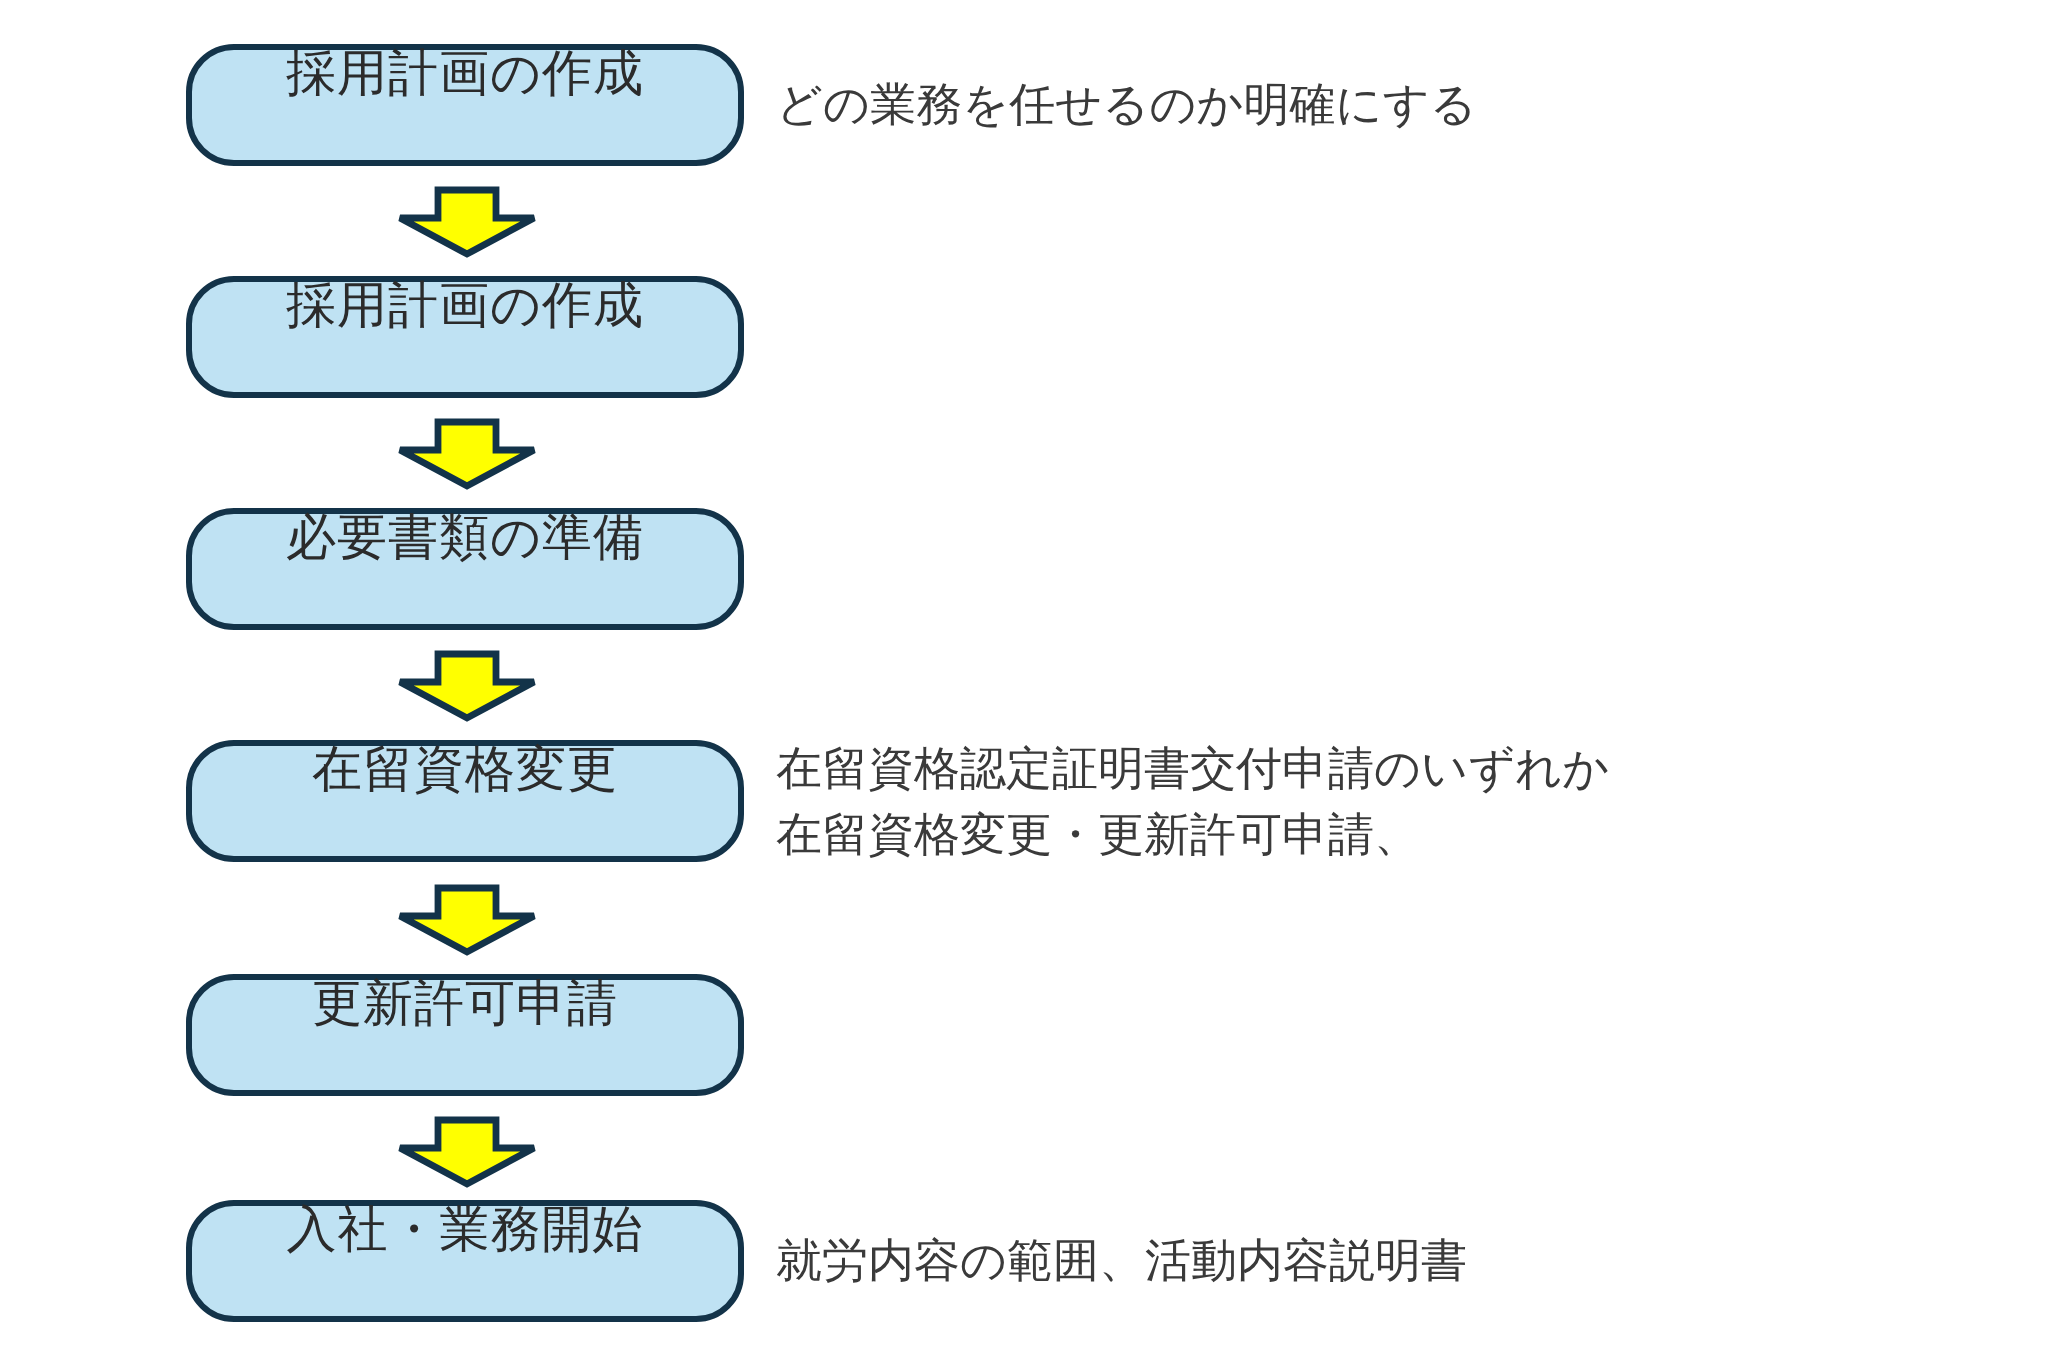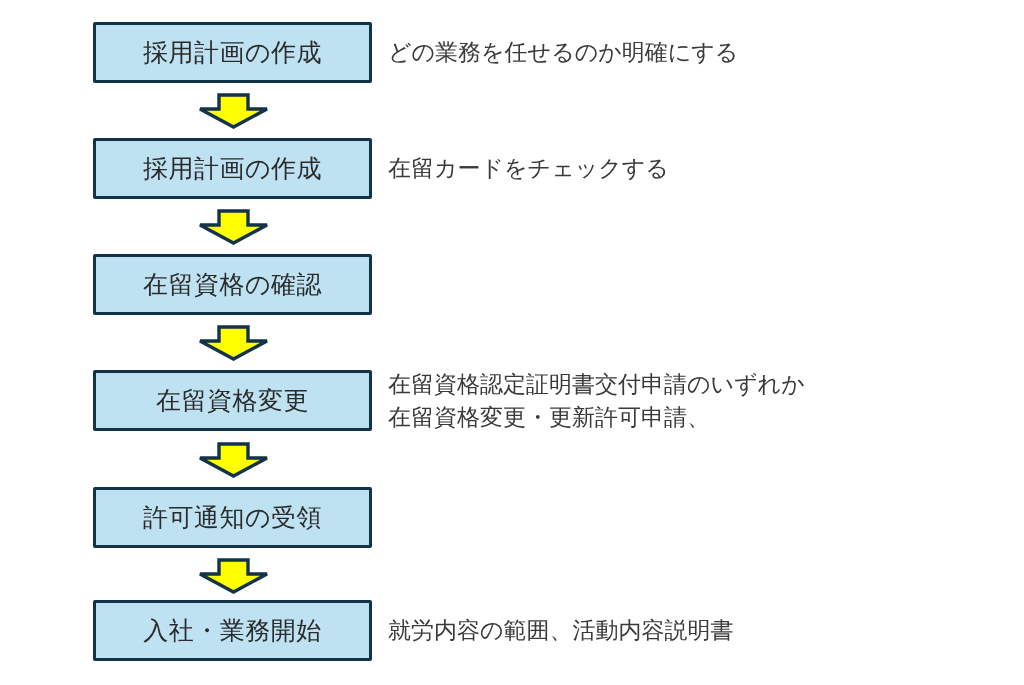--- a/index.html
+++ b/index.html
@@ -32,23 +32,22 @@
 
   .step-box {
     position: absolute;
     left: 93px;
     top: 0;
     width: 279px;
     height: 61px;
     box-sizing: border-box;
     background: #bfe2f3;
     border: 3px solid #133349;
-    border-radius: 2px;
+    border-radius: 24px;
     display: flex;
-    align-items: center;
     justify-content: center;
   }
 
   .step-label {
     font-size: 25px;
     line-height: 1;
     color: #2b2b2b;
     letter-spacing: 0.5px;
     white-space: nowrap;
     font-weight: 400;
@@ -123,41 +122,38 @@
         <span class="step-label">採用計画の作成</span>
       </div>
       <div class="step-desc">
         <span class="desc-line">どの業務を任せるのか明確にする</span>
       </div>
     </div>
     <div class="step-row" style="top: 138px;">
       <div class="step-box">
         <span class="step-label">採用計画の作成</span>
       </div>
-      <div class="step-desc">
-        <span class="desc-line">在留カードをチェックする</span>
-      </div>
     </div>
     <div class="step-row" style="top: 254px;">
       <div class="step-box">
-        <span class="step-label">在留資格の確認</span>
+        <span class="step-label">必要書類の準備</span>
       </div>
     </div>
     <div class="step-row" style="top: 370px;">
       <div class="step-box">
         <span class="step-label">在留資格変更</span>
       </div>
       <div class="step-desc two-line">
         <span class="desc-line">在留資格認定証明書交付申請のいずれか</span>
         <span class="desc-line">在留資格変更・更新許可申請、</span>
       </div>
     </div>
     <div class="step-row" style="top: 487px;">
       <div class="step-box">
-        <span class="step-label">許可通知の受領</span>
+        <span class="step-label">更新許可申請</span>
       </div>
     </div>
     <div class="step-row" style="top: 600px; padding-left: 44px;">
       <div class="step-box">
         <span class="step-label">入社・業務開始</span>
       </div>
       <div class="step-desc">
         <span class="desc-line">就労内容の範囲、活動内容説明書</span>
       </div>
     </div>

